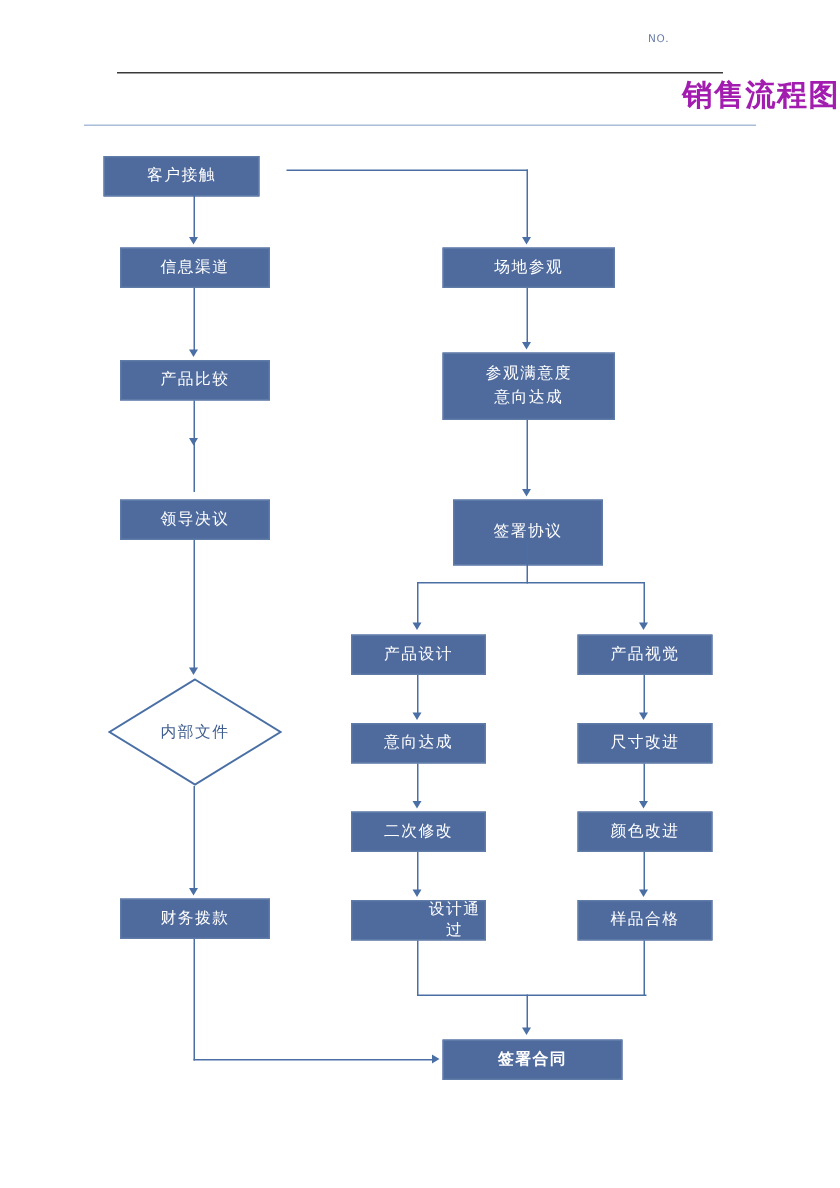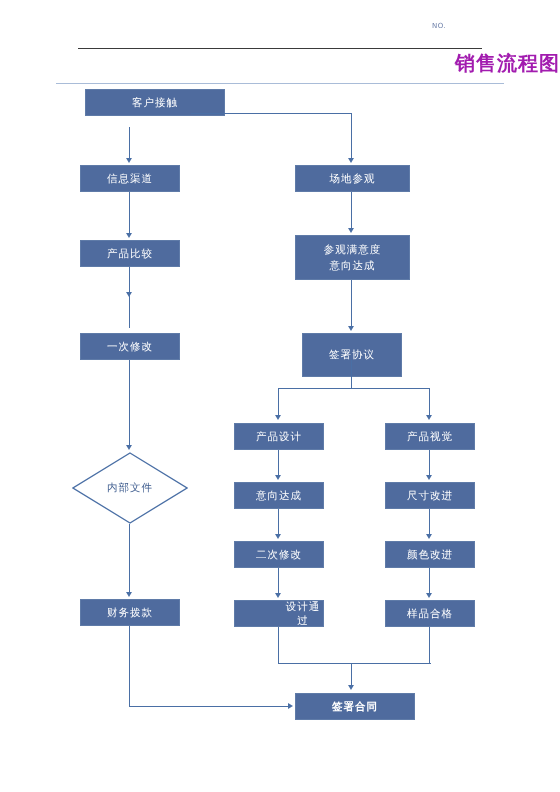--- a/index.html
+++ b/index.html
@@ -132,27 +132,27 @@
 <div id="page">
 
   <div class="no-label">NO.</div>
 
   <div class="rule-top"></div>
 
   <div class="doc-title">销售流程图</div>
 
   <div class="rule-bottom"></div>
 
-  <div class="node" style="left:69px;  top:89px; width:140px; height:27px;margin-left:16px;">客户接触</div>
+  <div class="node" style="left:69px;  top:104px; width:104px; height:27px;">客户接触</div>
 
   <div class="node" style="left:80px;  top:165px; width:100px; height:27px;">信息渠道</div>
 
   <div class="node" style="left:80px;  top:240px; width:100px; height:27px;">产品比较</div>
 
-  <div class="node" style="left:80px;  top:333px; width:100px; height:27px;">一次修改</div>
+  <div class="node" style="left:80px;  top:333px; width:100px; height:27px;">领导决议</div>
 
   <div class="node-diamond" style="left:72px; top:452px; width:116px; height:72px;">
     <svg class="dia-shape" viewBox="0 0 116 72" preserveAspectRatio="none">
       <polygon points="58,1 115,36 58,71 1,36" fill="#ffffff" stroke="#4a6fa5" stroke-width="1.3"></polygon>
     </svg>
     <span class="dia-text">内部文件</span>
   </div>
 
   <div class="node" style="left:80px;  top:599px; width:100px; height:27px;">财务拨款</div>
 

